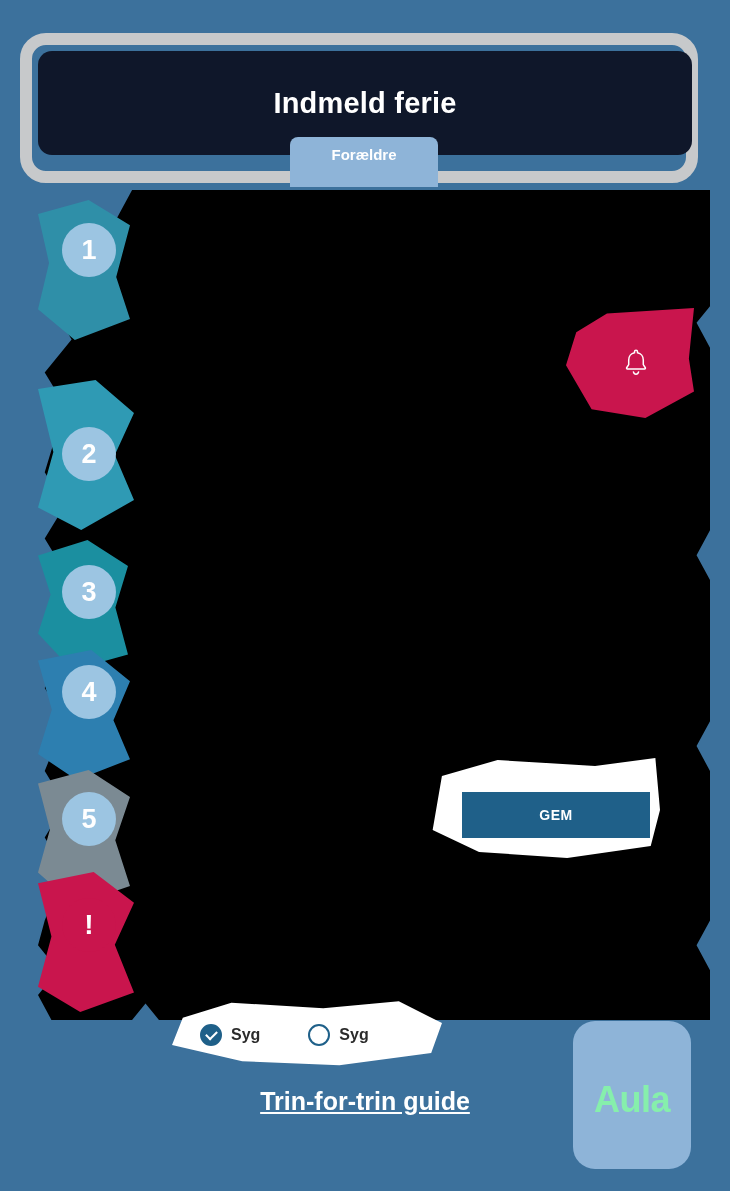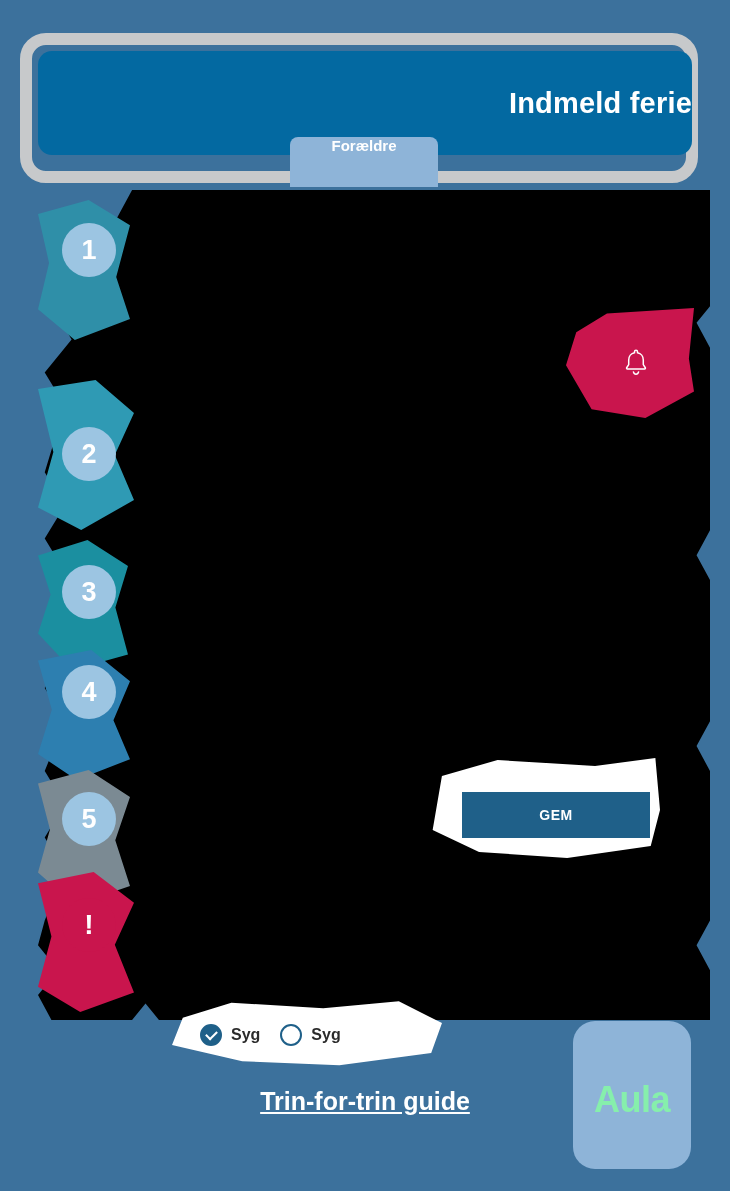--- a/index.html
+++ b/index.html
@@ -33,46 +33,46 @@
     border-radius: 26px;
     box-sizing: border-box;
     background: transparent;
   }
   .header-bar {
     position: absolute;
     left: 18px;
     top: 18px;
     width: 654px;
     height: 104px;
-    background: #0369a1;
+    background: #0f172a;
     border-radius: 14px;
     display: flex;
     align-items: center;
-    justify-content: flex-end;
+    justify-content: center;
   }
   .header-title {
     color: #ffffff;
     font-size: 29px;
     font-weight: bold;
     letter-spacing: 0.2px;
   }
 
   
   .role-tab {
     position: absolute;
     left: 290px;
     top: 137px;
     width: 148px;
     height: 50px;
     background: #8eb4d8;
     border-radius: 8px 8px 0 0;
     display: flex;
     align-items: flex-start;
     justify-content: center;
-    padding-top: 0;
+    padding-top: 9px;
     box-sizing: border-box;
   }
   .role-tab span {
     color: #ffffff;
     font-size: 15px;
     font-weight: bold;
   }
 
   
   .content-mask {
@@ -228,21 +228,21 @@
     z-index: 6;
   }
   .radio-row {
     position: absolute;
     left: 200px;
     top: 1020px;
     width: 220px;
     height: 30px;
     display: flex;
     align-items: center;
-    gap: 20px;
+    gap: 48px;
     z-index: 7;
   }
   .radio-item {
     display: flex;
     align-items: center;
     gap: 9px;
   }
   .radio-dot {
     width: 22px;
     height: 22px;

